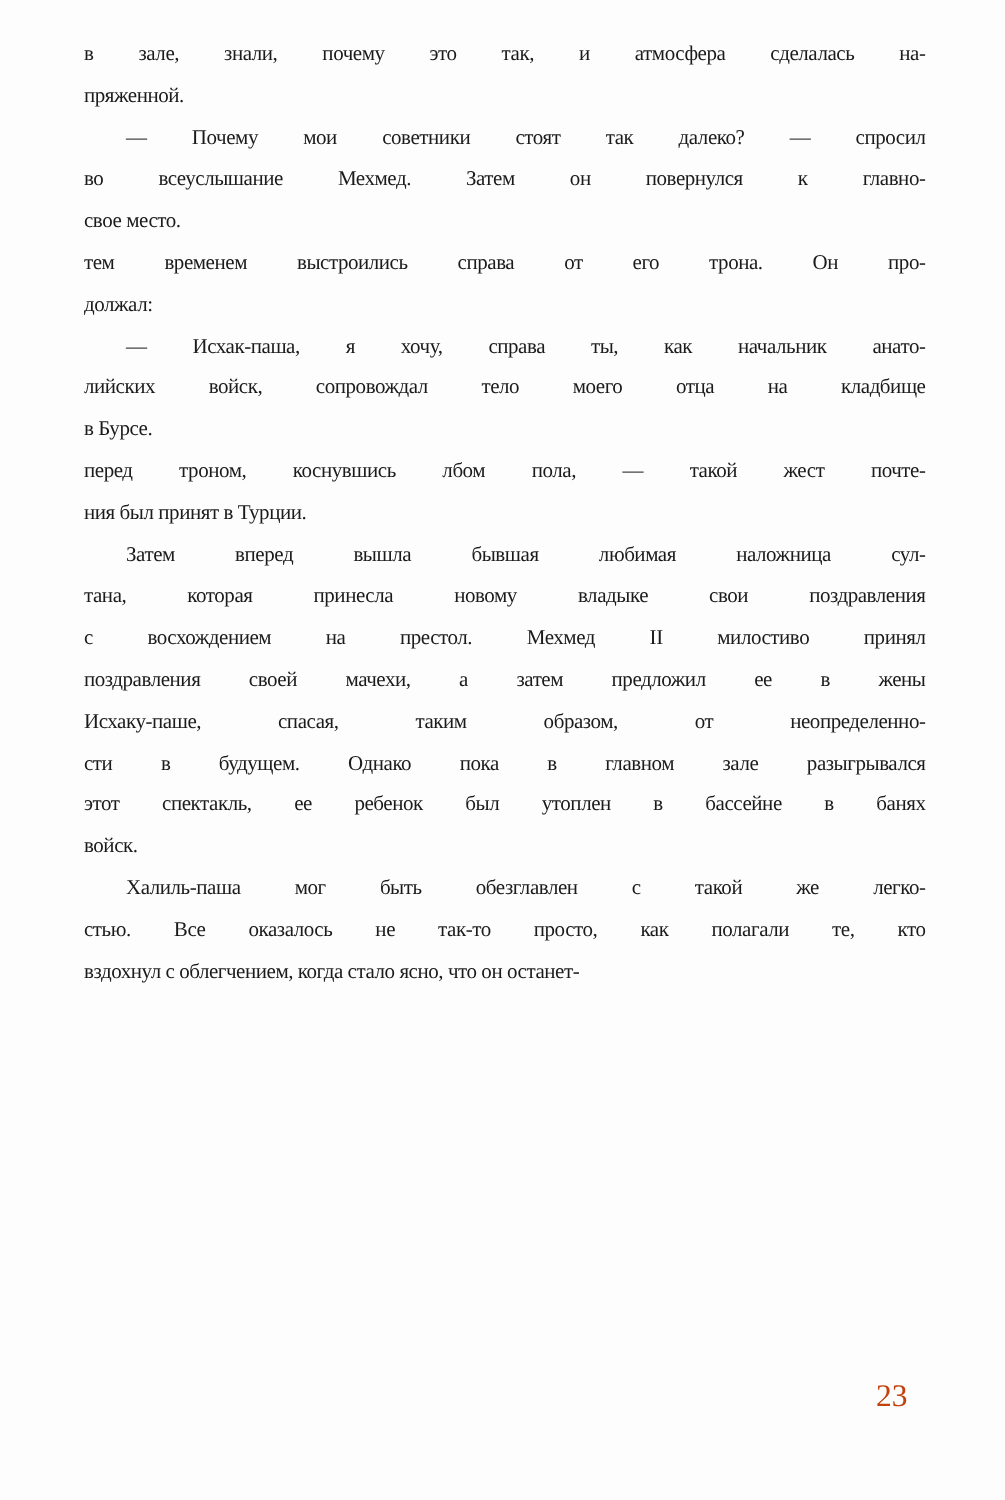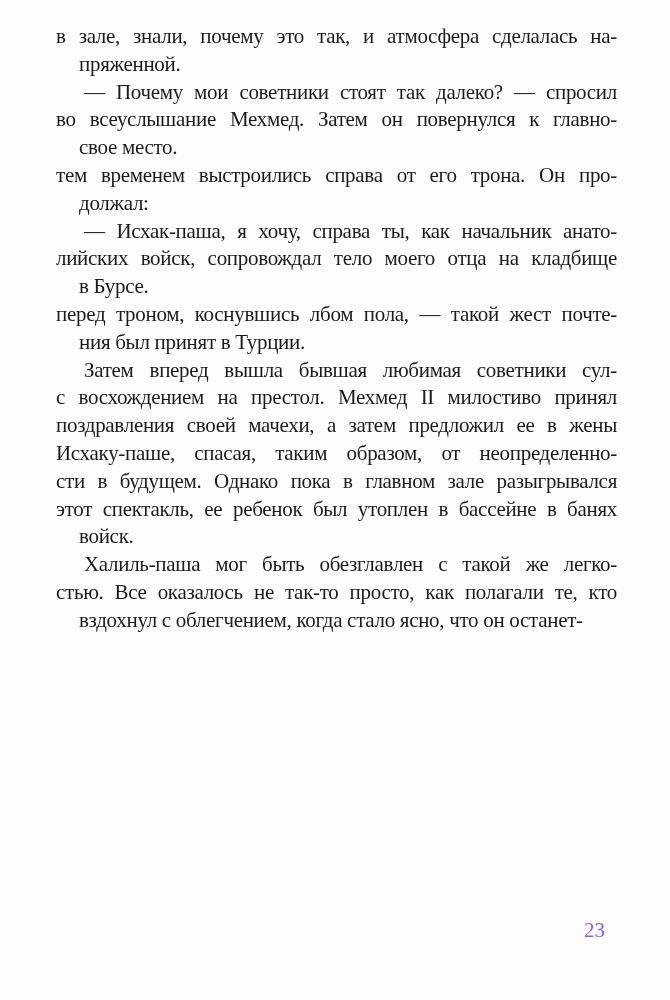--- a/index.html
+++ b/index.html
@@ -18,36 +18,36 @@
     color: #1b1b1b;
   }
   .text-block {
     position: absolute;
     left: 56px;
     top: 23px;
     width: 561px;
   }
   .paragraph { margin: 0; }
   .line {
-    font-size: 21px;
+    font-size: 14px;
     line-height: 27.8px;
     letter-spacing: -0.3px;
     text-align: justify;
     text-align-last: justify;
     overflow: hidden;
   }
-  .line.last { text-align-last: left; margin-left: 23px; }
+  .line.last { text-align-last: left; }
   .line.first-indent { text-indent: 28px; font-family: Liberation Serif, serif; }
   .folio {
     position: absolute;
     top: 916px;
     right: 65px;
     font-size: 21px;
     line-height: 28px;
-    color: #8b5cf6;
+    color: #c2410c;
   }
 </style>
 </head>
 <body>
 
 <div class="book-page">
   <main class="text-block">
       <div class="paragraph">
         <div class="line">в зале, знали, почему это так, и атмосфера сделалась на-</div>
         <div class="line last">пряженной.</div>
@@ -64,21 +64,22 @@
       <div class="paragraph">
         <div class="line first-indent">— Исхак-паша, я хочу, справа ты, как начальник анато-</div>
         <div class="line">лийских войск, сопровождал тело моего отца на кладбище</div>
         <div class="line last">в Бурсе.</div>
       </div>
       <div class="paragraph">
         <div class="line">перед троном, коснувшись лбом пола, — такой жест почте-</div>
         <div class="line last">ния был принят в Турции.</div>
       </div>
       <div class="paragraph">
-        <div class="line first-indent">Затем вперед вышла бывшая любимая советники сул-</div>
+        <div class="line first-indent">Затем вперед вышла бывшая любимая наложница сул-</div>
+        <div class="line">тана, которая принесла новому владыке свои поздравления</div>
         <div class="line">с восхождением на престол. Мехмед II милостиво принял</div>
         <div class="line">поздравления своей мачехи, а затем предложил ее в жены</div>
         <div class="line">Исхаку-паше, спасая, таким образом, от неопределенно-</div>
         <div class="line">сти в будущем. Однако пока в главном зале разыгрывался</div>
         <div class="line">этот спектакль, ее ребенок был утоплен в бассейне в банях</div>
         <div class="line last">войск.</div>
       </div>
       <div class="paragraph">
         <div class="line first-indent">Халиль-паша мог быть обезглавлен с такой же легко-</div>
         <div class="line">стью. Все оказалось не так-то просто, как полагали те, кто</div>

